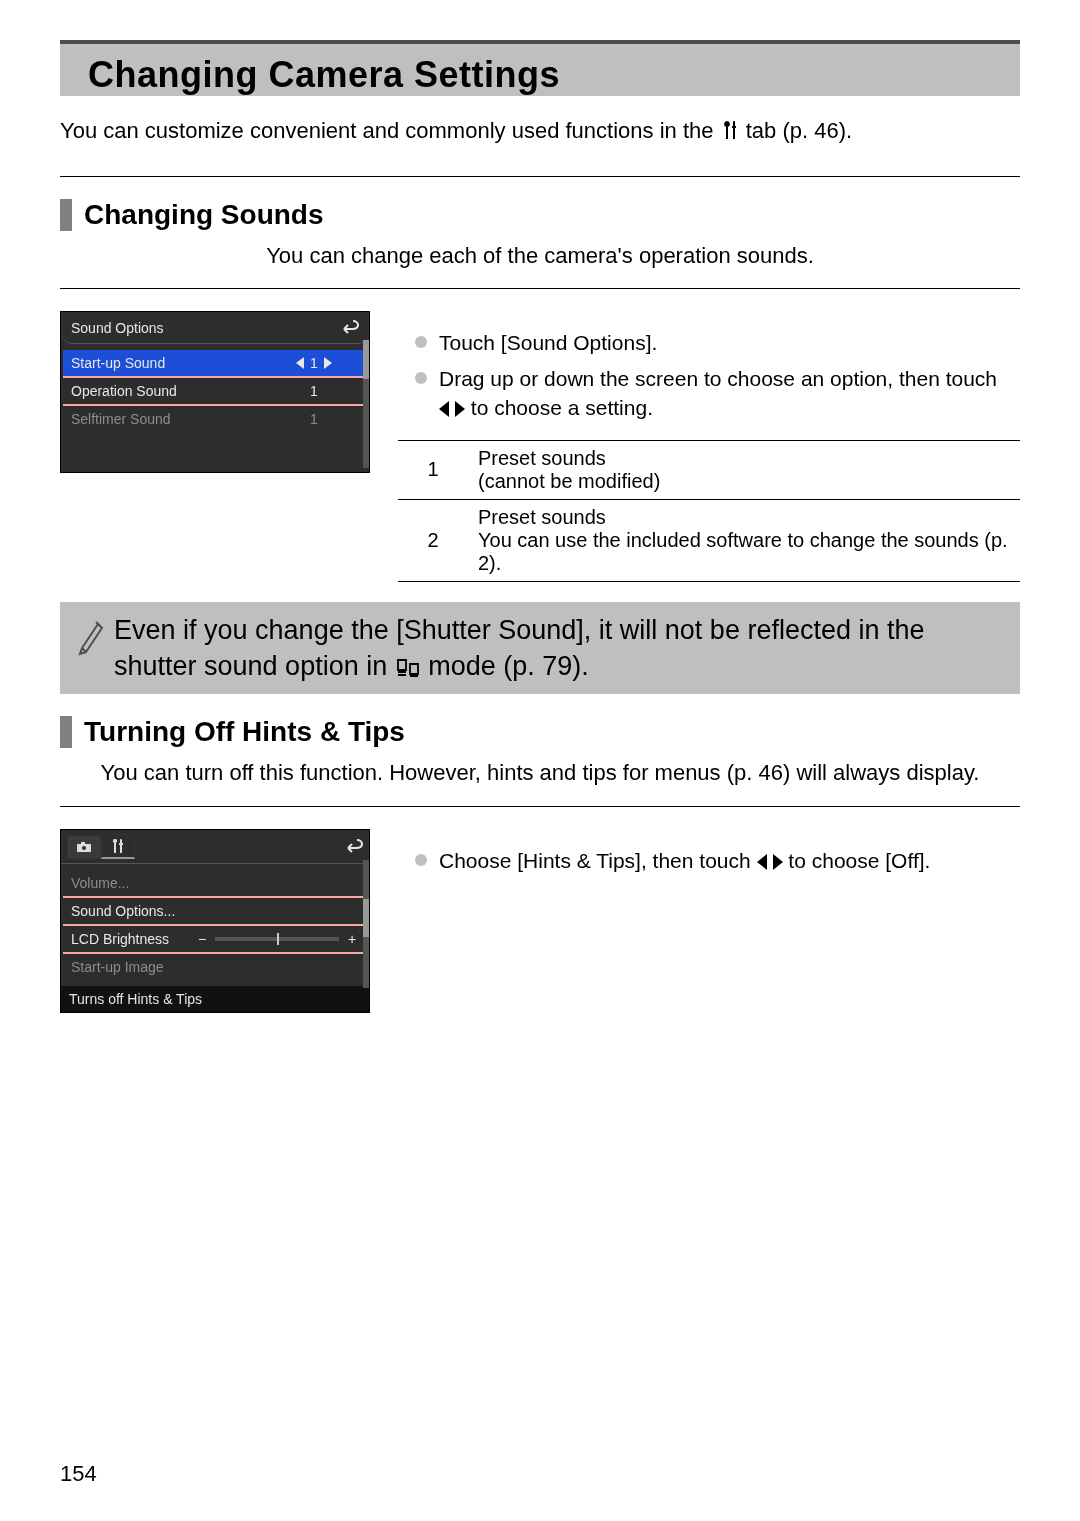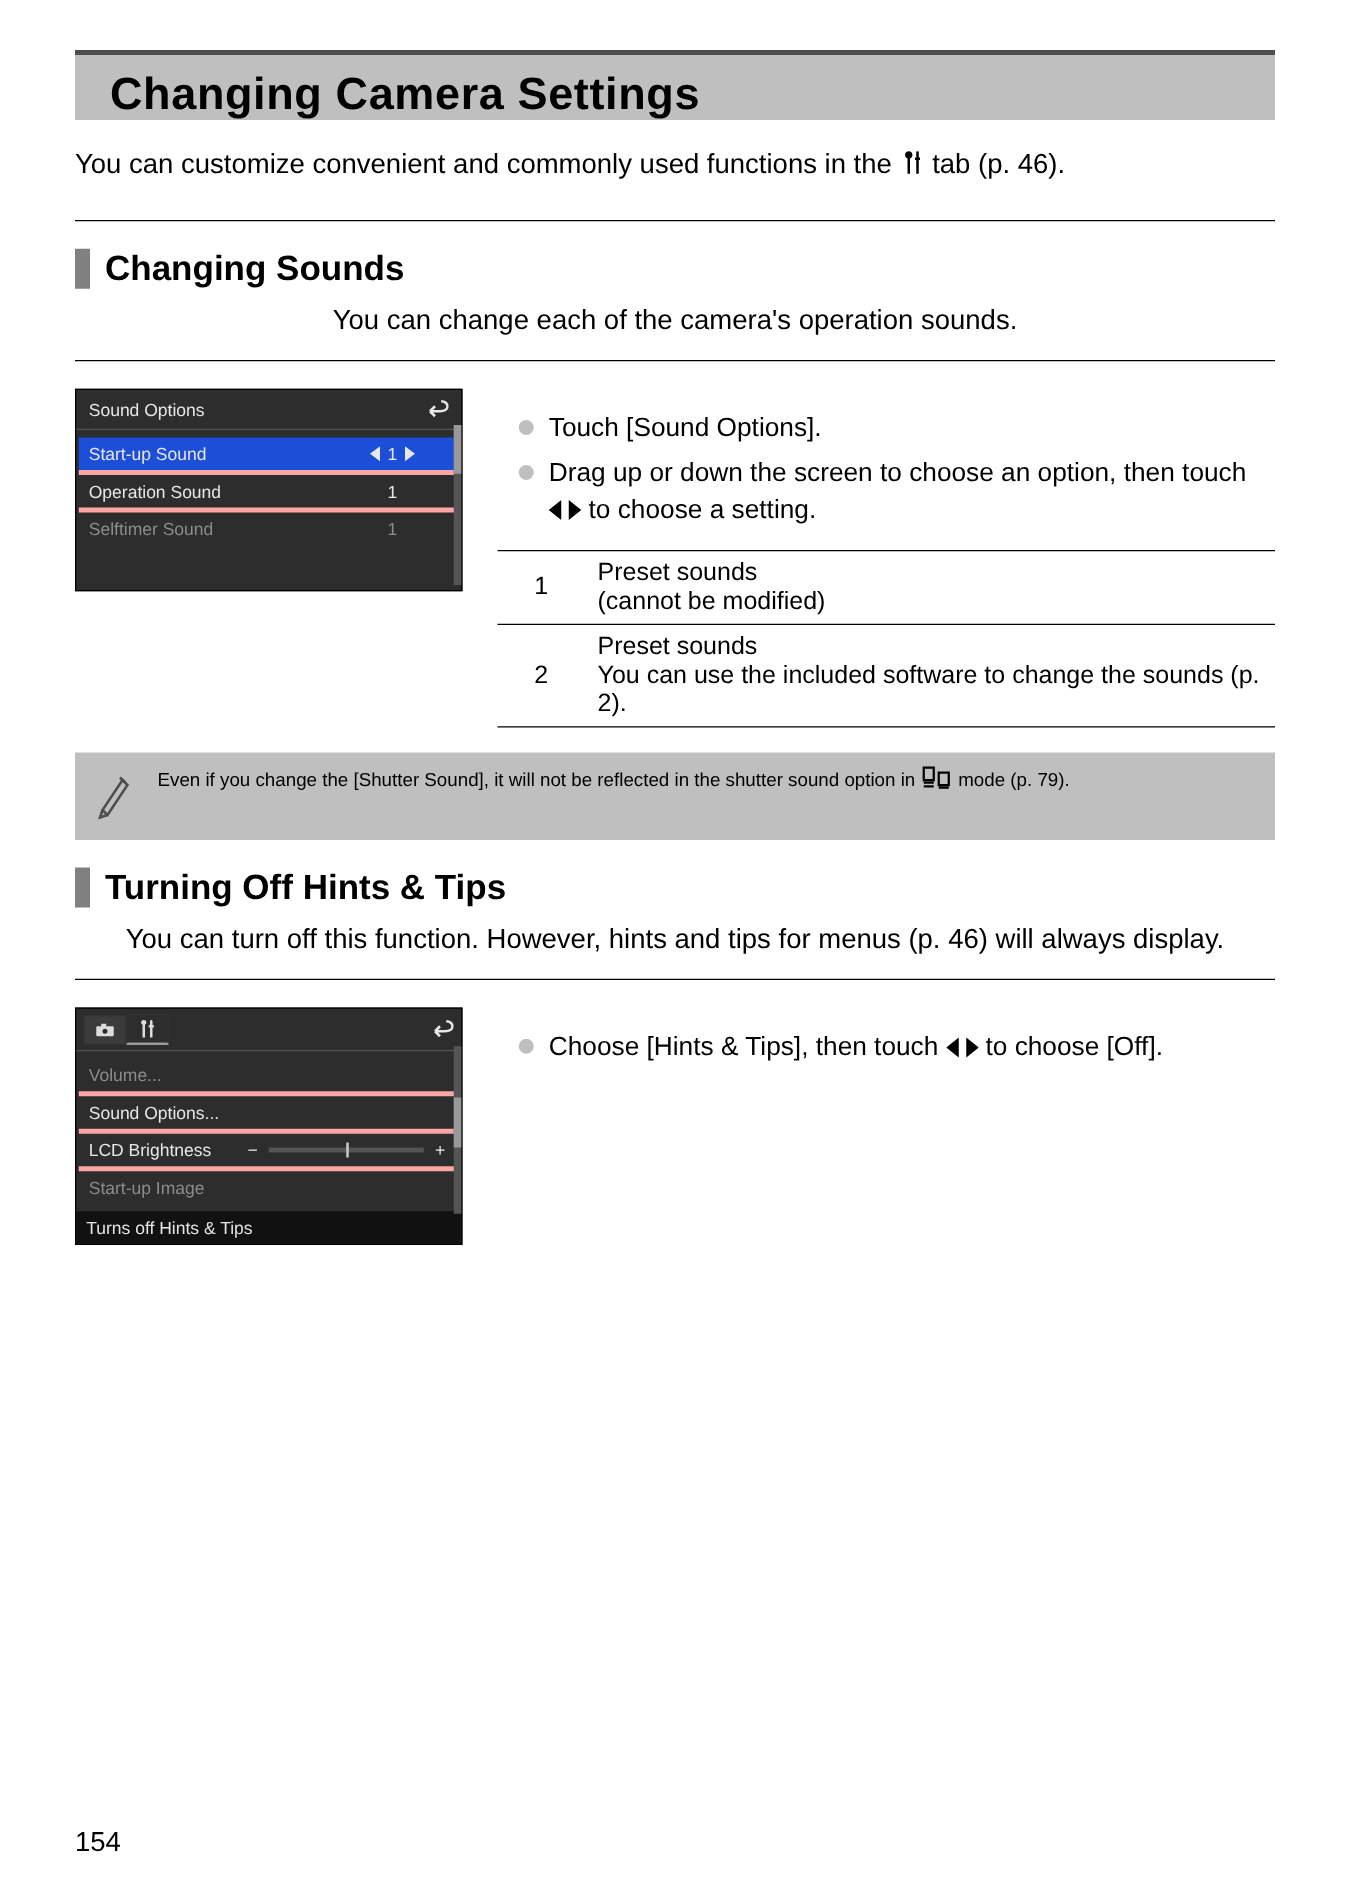--- a/index.html
+++ b/index.html
@@ -57,35 +57,35 @@
   .arrows-icon svg{vertical-align:-2px;}
   table.opts{
     border-collapse:collapse;width:100%;margin-top:12px;font-size:20px;
   }
   table.opts td{
     border-top:1px solid #000;border-bottom:1px solid #000;
     padding:6px 10px;vertical-align:middle;
   }
   table.opts td:first-child{width:50px;text-align:center;}
   .note-box{
-    background:#bfbfbf;display:flex;gap:16px;padding:10px 14px;
-    font-size:15px;line-height:1.35;margin:8px 0 22px 0;
+    background:#bfbfbf;display:flex;gap:4px;padding:10px 14px;
+    font-size:27px;line-height:1.35;margin:8px 0 22px 0;
   }
   .note-box .pencil{flex:none;width:36px;}
   
   .lcd{
     background:#2d2d2d;color:#e7e7e7;border:1px solid #000;
     font-family:Arial,sans-serif;font-size:14px;position:relative;
   }
   .lcd-header{
     display:flex;justify-content:space-between;align-items:center;
-    padding:6px 10px;border-bottom:1px solid #555;
+    padding:6px 10px;border-bottom:1px solid #555;border-radius:12px;
   }
   .lcd-list{padding:6px 2px 6px 2px;}
-  .lcd-row{display:flex;align-items:center;padding:5px 8px;border-top:4px solid #fca5a5;}
+  .lcd-row{display:flex;align-items:center;padding:5px 8px;border-top:2px solid #fca5a5;}
   .lcd-row:first-child{border-top:none;}
   .lcd-row.selected{background:#1d4ed8;}
   .lcd-label{flex:1;}
   .lcd-val{display:flex;align-items:center;gap:6px;min-width:90px;justify-content:center;}
   .tri{display:inline-block;}
   .tri svg{display:block;}
   .lcd-row.dim{color:#8c8c8c;}
   .lcd-scroll{position:absolute;right:0;top:28px;bottom:4px;width:6px;background:#555;}
   .lcd-scroll .thumb{position:absolute;left:0;right:0;top:0;height:30%;background:#999;}
   

